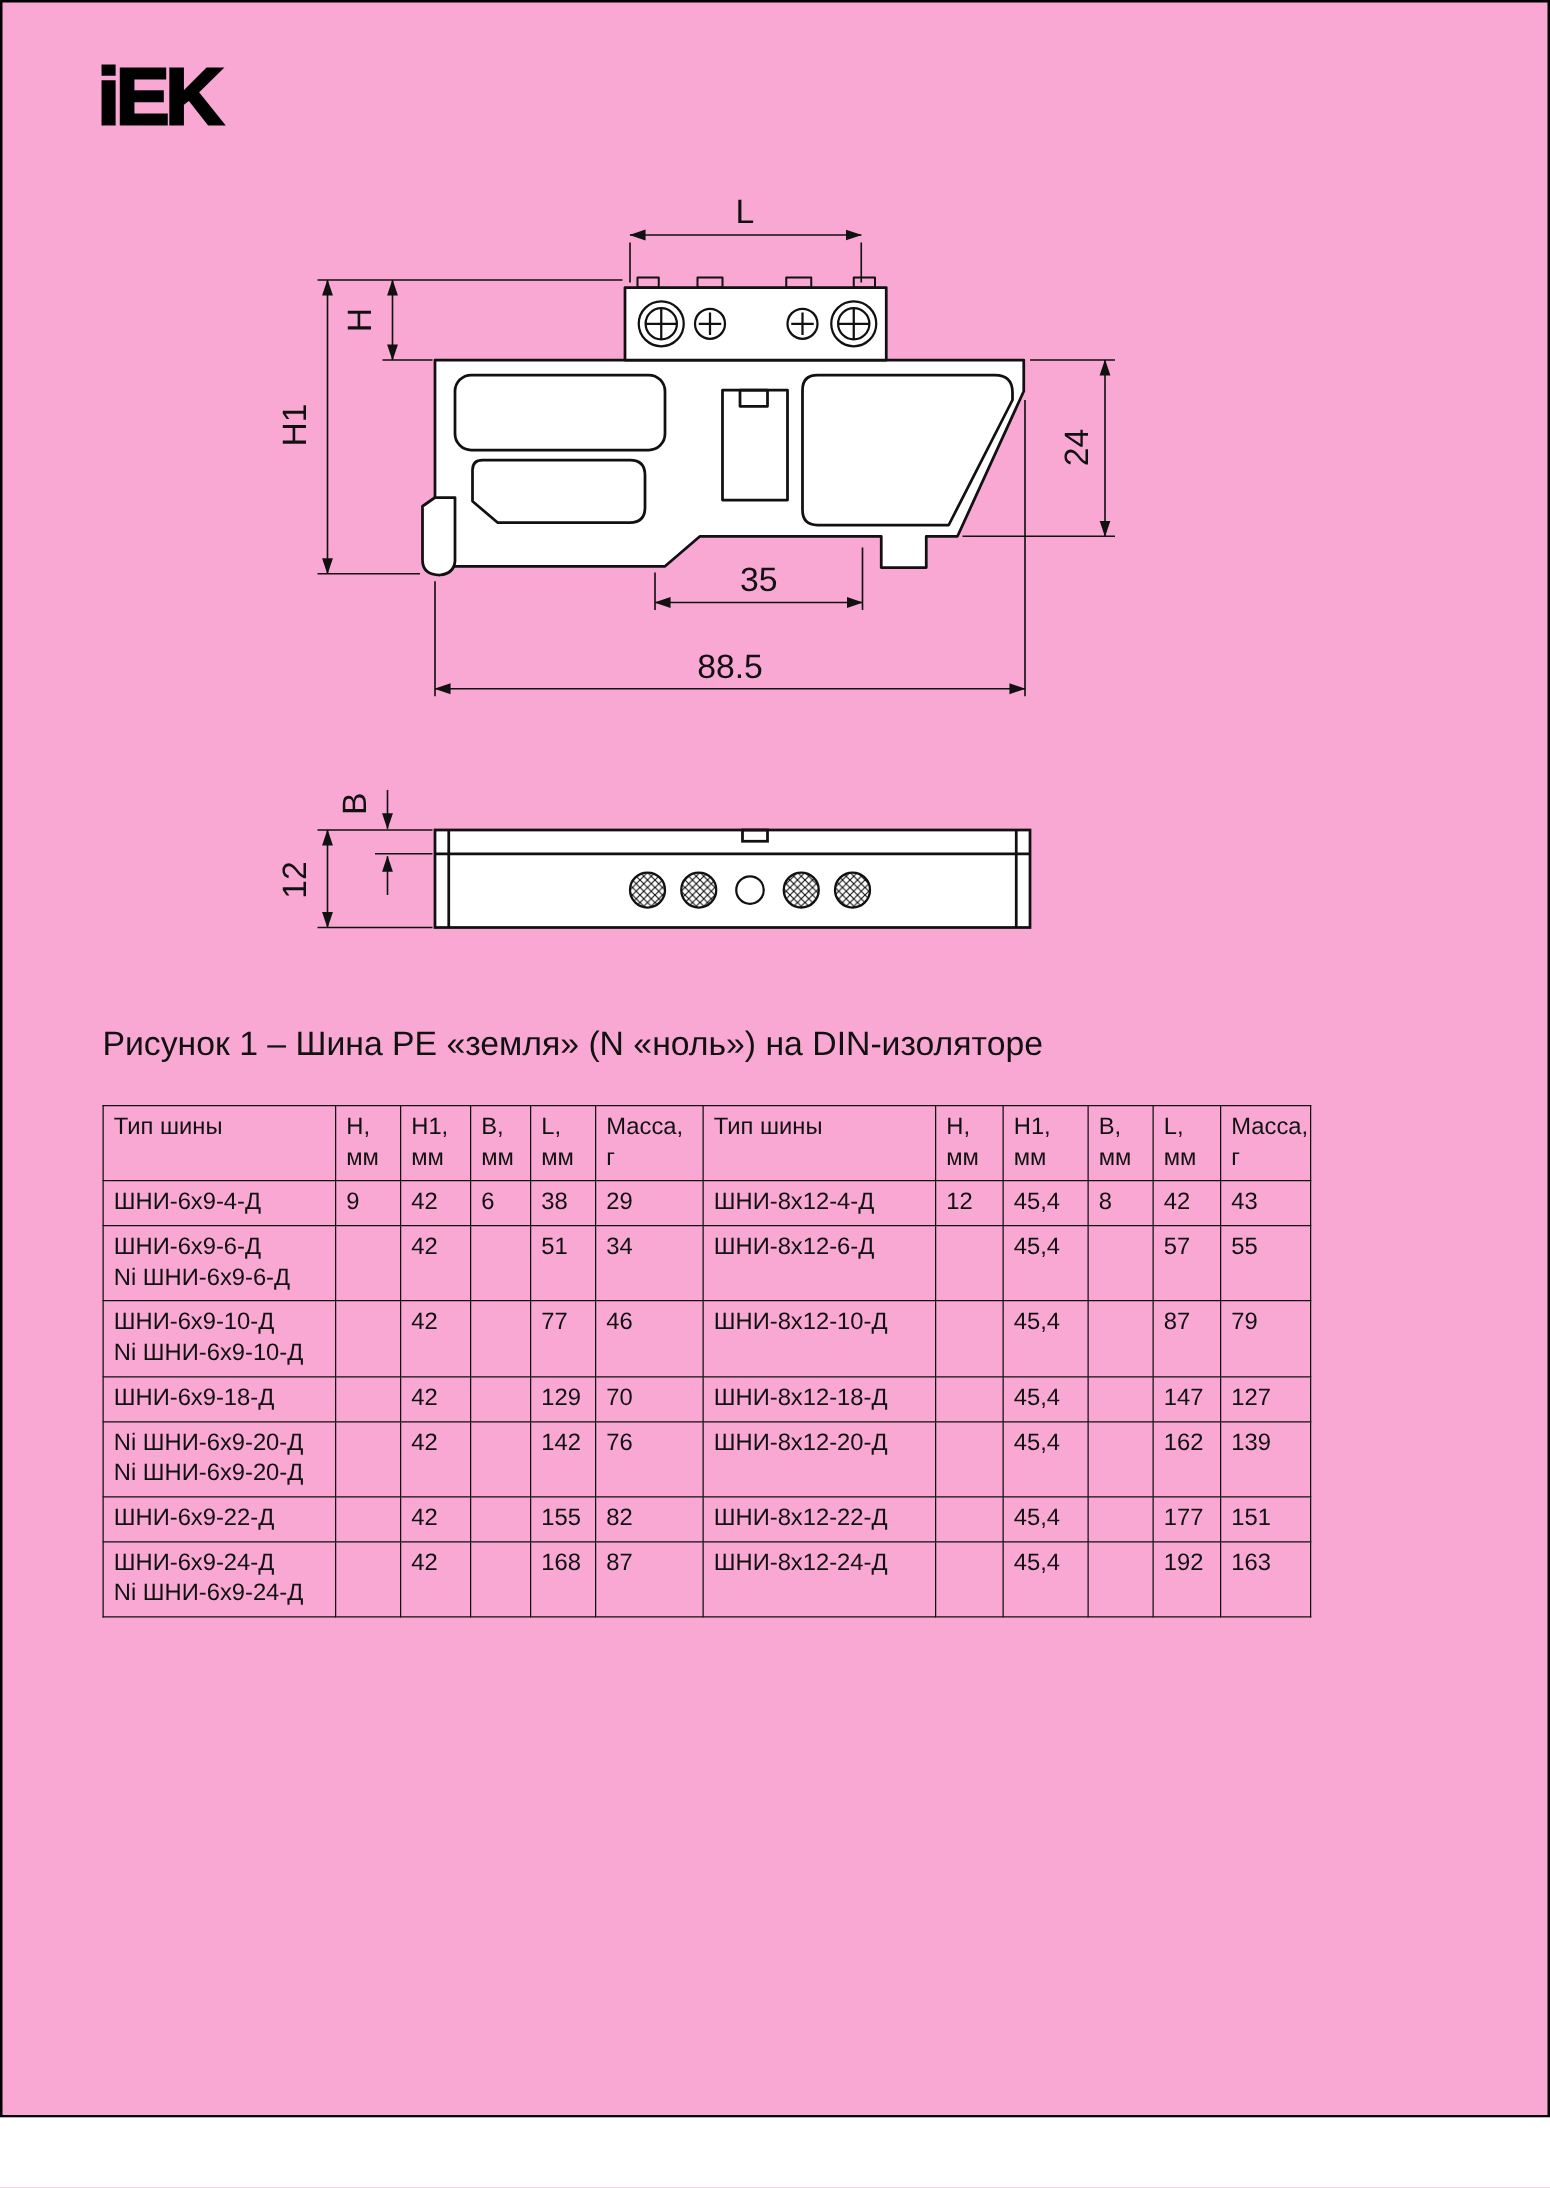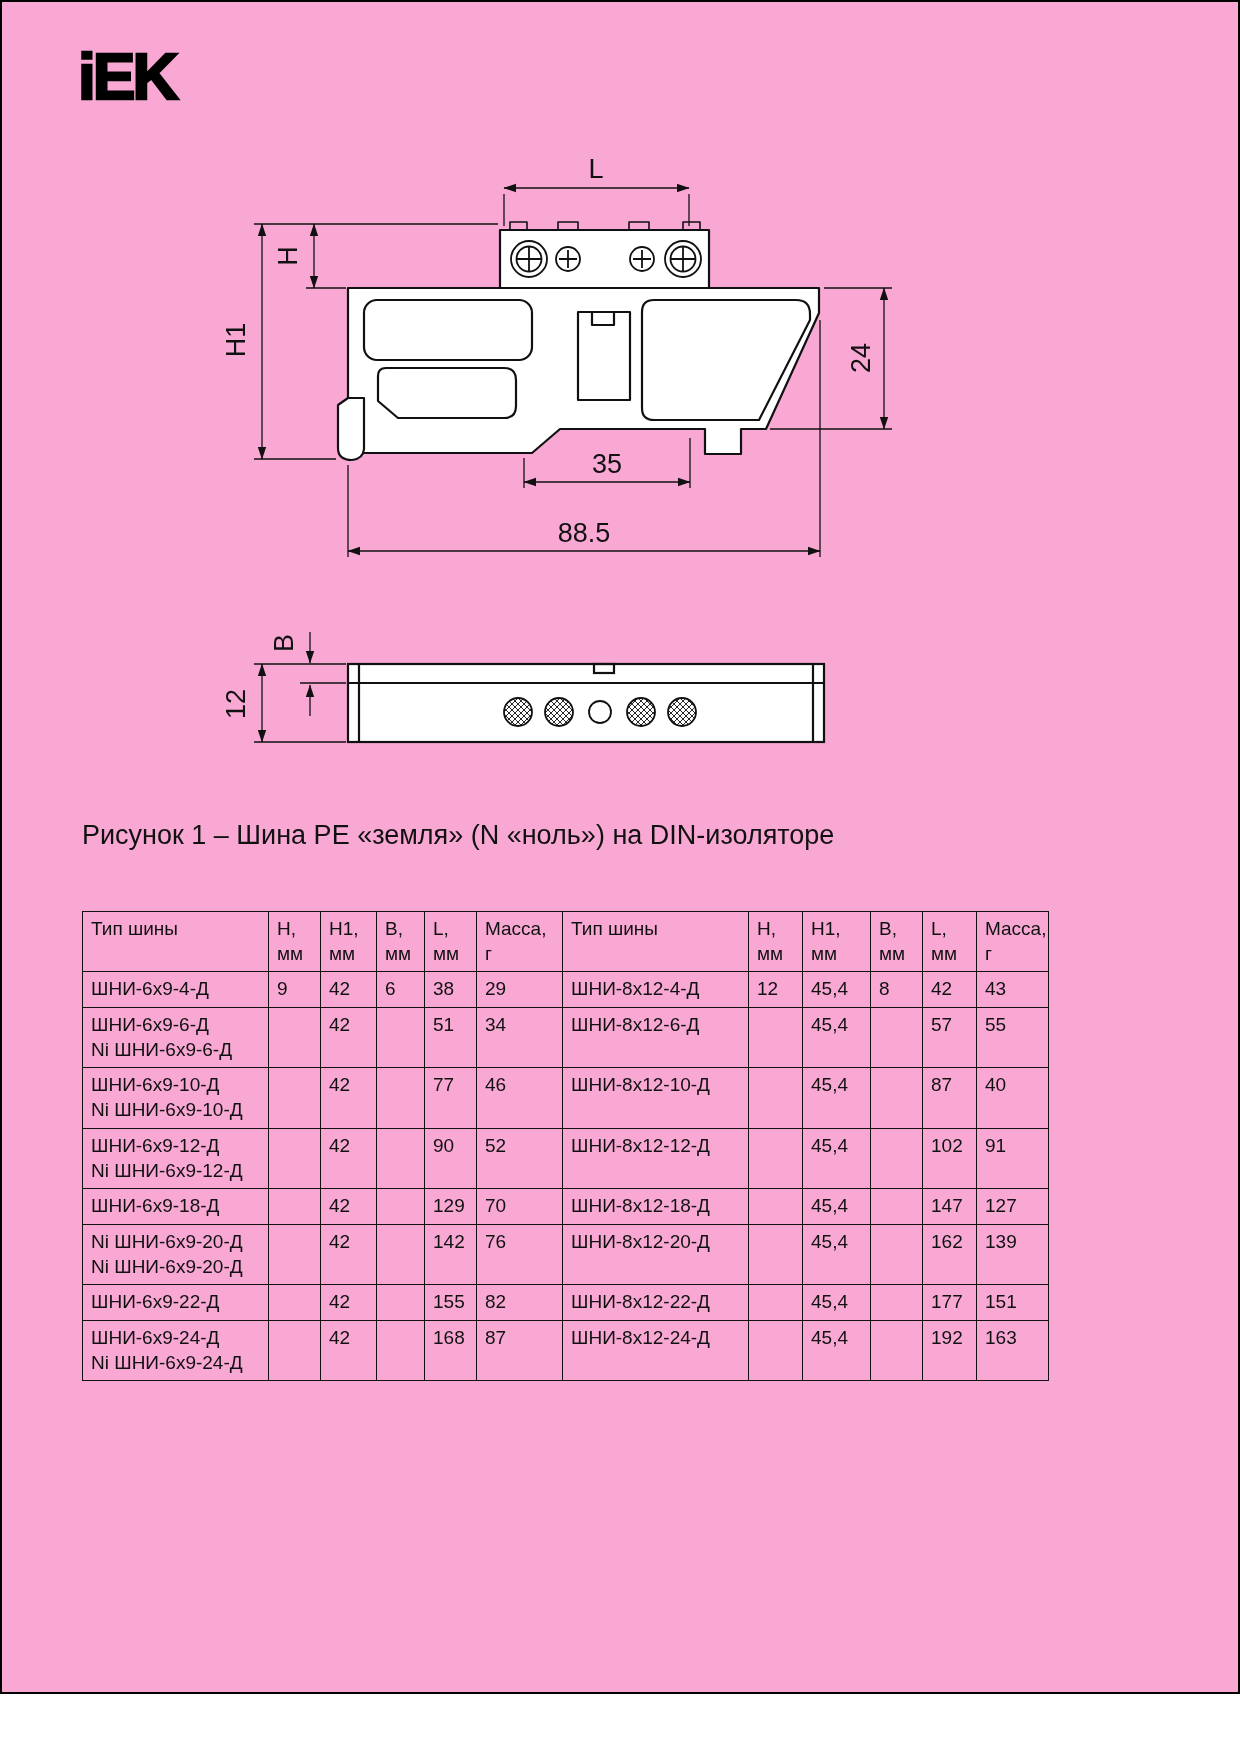--- a/index.html
+++ b/index.html
@@ -36,21 +36,20 @@
     font-size: 27px;
     color: #111;
   }
   table.dims {
     position: absolute;
     left: 80px;
     top: 882px;
     width: 966px;
     border-collapse: collapse;
     table-layout: fixed;
-    margin-top: 27px;
   }
   table.dims th, table.dims td {
     border: 1px solid #111;
     font-weight: 400;
     text-align: left;
     vertical-align: top;
     padding: 5px 8px;
     font-size: 19px;
     line-height: 1.3;
     white-space: pre-line;
@@ -234,36 +233,21 @@
           <td></td>
           <td>42</td>
           <td></td>
           <td>77</td>
           <td>46</td>
           <td>ШНИ-8х12-10-Д</td>
           <td></td>
           <td>45,4</td>
           <td></td>
           <td>87</td>
-          <td>40</td>
-        </tr>
-        <tr>
-          <td>ШНИ-6х9-12-Д
-Ni ШНИ-6х9-12-Д</td>
-          <td></td>
-          <td>42</td>
-          <td></td>
-          <td>90</td>
-          <td>52</td>
-          <td>ШНИ-8х12-12-Д</td>
-          <td></td>
-          <td>45,4</td>
-          <td></td>
-          <td>102</td>
-          <td>91</td>
+          <td>79</td>
         </tr>
         <tr>
           <td>ШНИ-6х9-18-Д</td>
           <td></td>
           <td>42</td>
           <td></td>
           <td>129</td>
           <td>70</td>
           <td>ШНИ-8х12-18-Д</td>
           <td></td>

